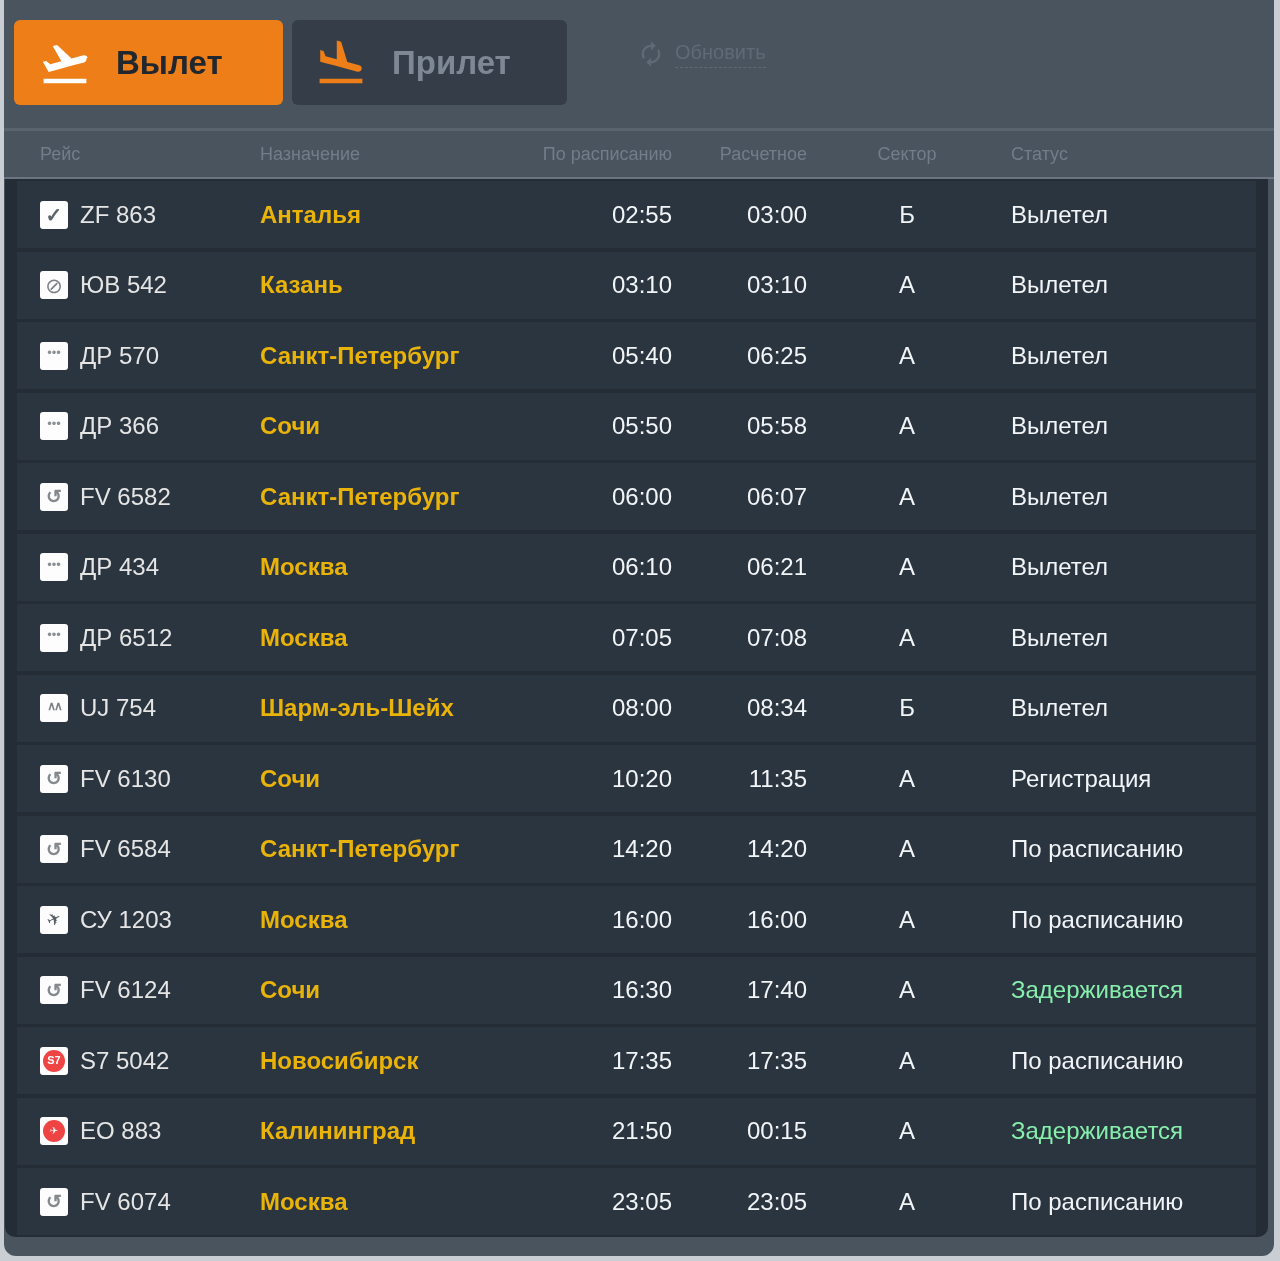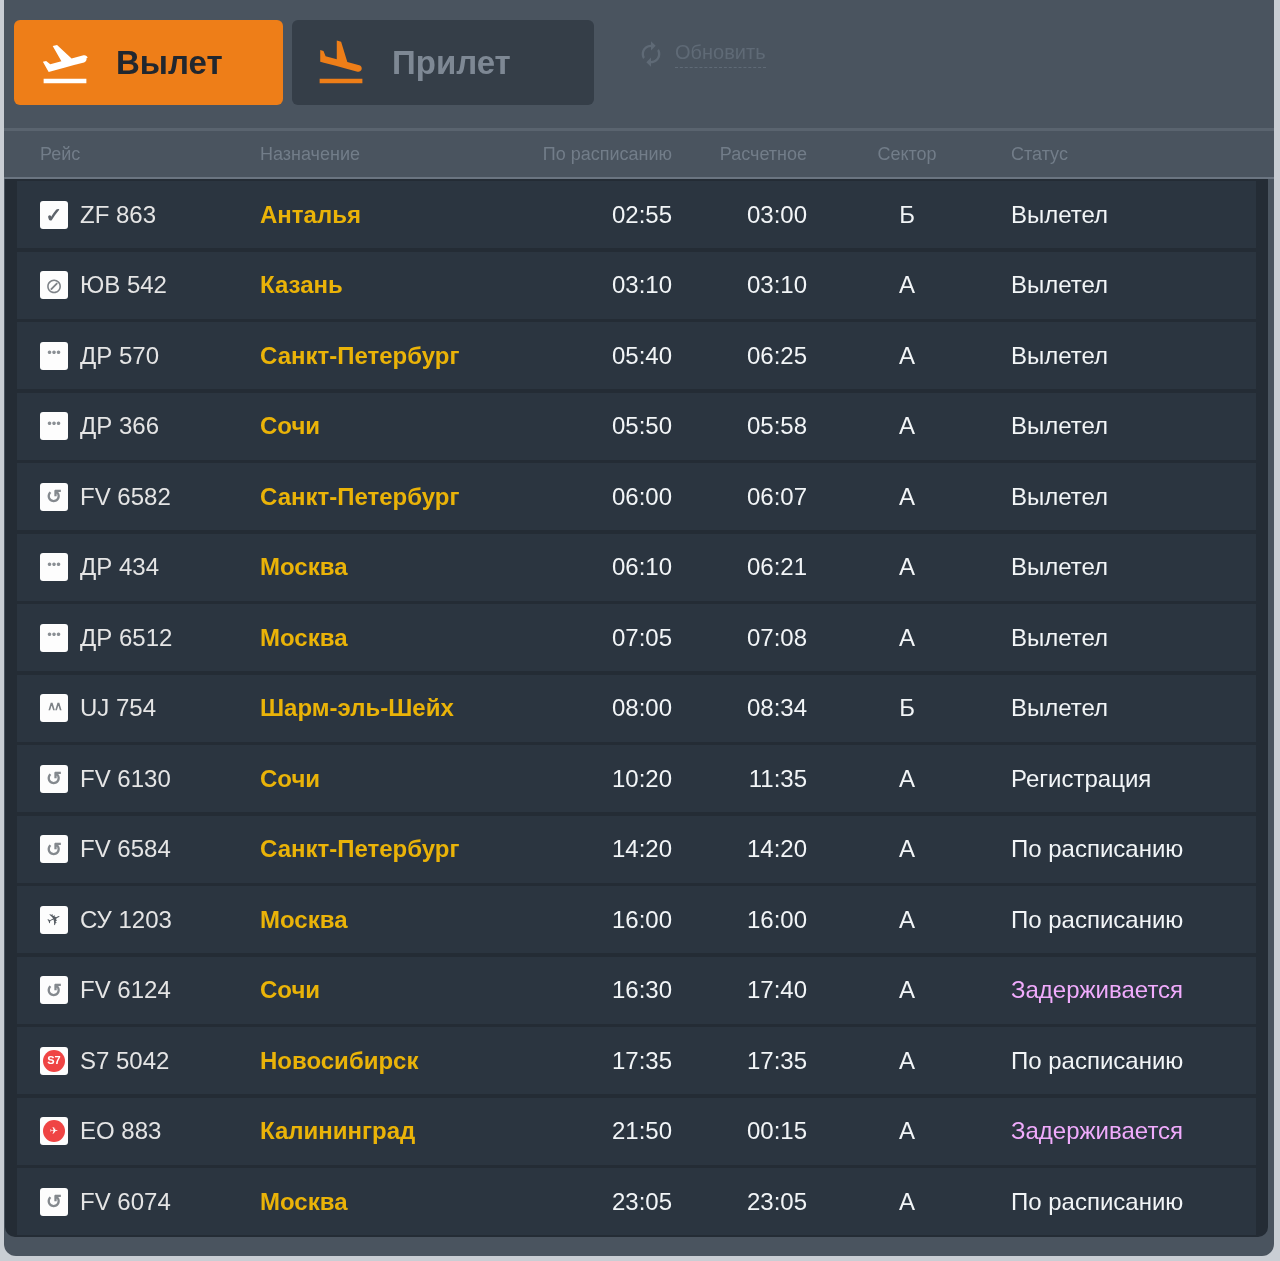--- a/index.html
+++ b/index.html
@@ -17,21 +17,21 @@
 
   
   .topbar{position:relative;height:128px;}
   .mode-tab{
     position:absolute;top:20px;height:85px;border-radius:6px;
     display:flex;align-items:center;cursor:pointer;box-sizing:border-box;
   }
   .mode-tab .plane-ico{flex:0 0 auto;display:flex;align-items:center;justify-content:center;}
   .tab-departure{left:10px;width:269px;background:#ee7e18;padding-left:24px;gap:24px;}
   .tab-departure .tab-label{color:#21272f;font-size:33px;font-weight:bold;}
-  .tab-arrival{left:288px;width:302px;background:#353e48;padding-left:22px;gap:24px;}
+  .tab-arrival{left:288px;width:275px;background:#353e48;padding-left:22px;gap:24px;}
   .tab-arrival .tab-label{color:#7e8894;font-size:33px;font-weight:bold;}
 
   .refresh{
     position:absolute;left:633px;top:40px;display:flex;align-items:center;gap:10px;
     color:#5f6a76;cursor:pointer;
   }
   .refresh svg{display:block;}
   .refresh-label{font-size:20px;border-bottom:1px dashed #5f6a76;padding-bottom:3px;}
 
   .date-tabs{
@@ -67,21 +67,21 @@
     grid-template-columns:28px 192px 212px 200px 135px 200px 1fr;
     padding-left:23px;cursor:pointer;
     font-size:24px;color:#f2f5f7;white-space:nowrap;
   }
   .flight-row:last-child{margin-bottom:0;}
   .cell-number{padding-left:12px;color:#e5e5e5;}
   .cell-dest{font-weight:bold;color:#eab308;}
   .cell-sched,.cell-est{text-align:right;}
   .cell-sector{text-align:center;}
   .cell-status{padding-left:4px;}
-  .cell-status.delayed{color:#f0abfc;}
+  .cell-status.delayed{color:#86efac;}
 
   
   .logo{
     width:28px;height:28px;background:#fdfdfd;border-radius:3px;
     display:flex;align-items:center;justify-content:center;overflow:hidden;
   }
   .logo .glyph{color:#6b7077;line-height:1;}
   .logo.logo-check .glyph{font-size:20px;font-weight:bold;color:#5e646b;}
   .logo.logo-circle-slash .glyph{font-size:21px;color:#7d8287;}
   .logo.logo-dots .glyph{font-size:13px;letter-spacing:0px;color:#8a8f94;margin-top:-6px;}

